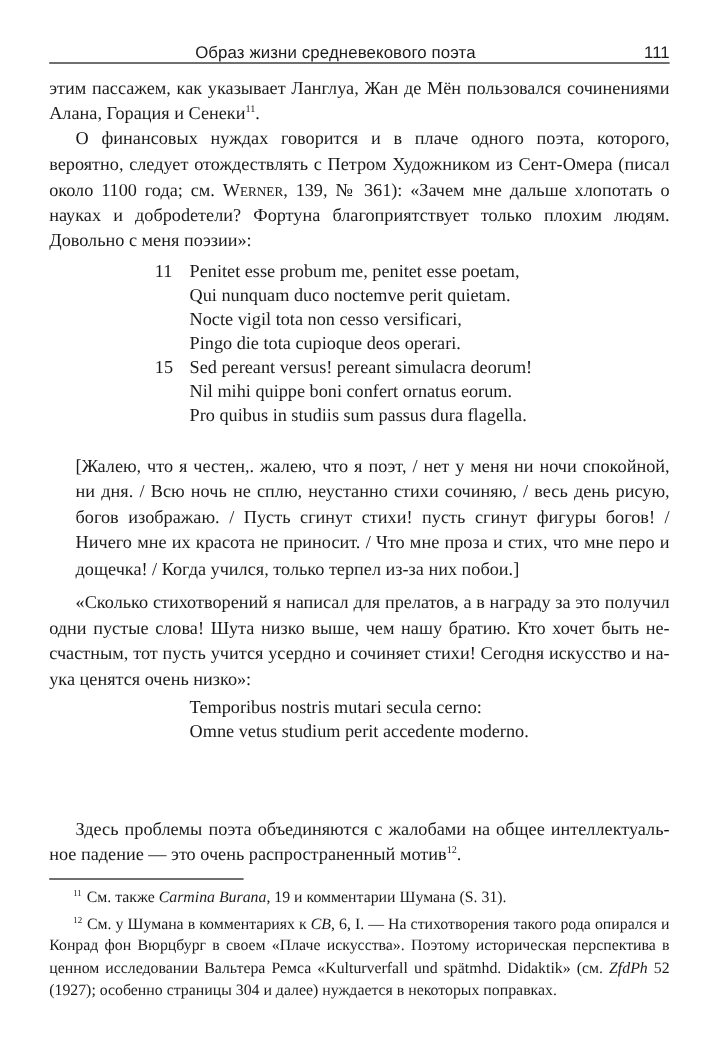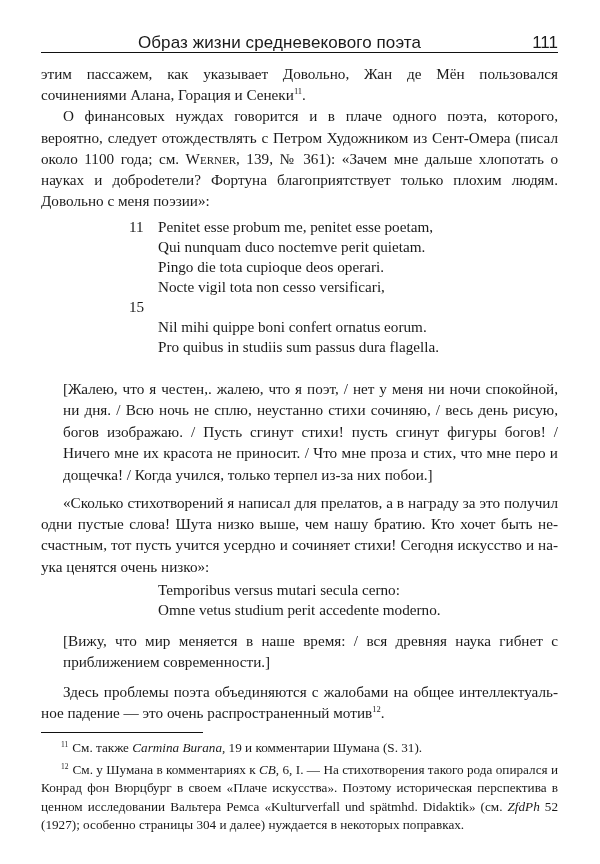--- a/index.html
+++ b/index.html
@@ -22,21 +22,21 @@
       width: 517px;
       height: 864px;
     }
     .running-head {
       position: absolute;
       top: 34px;
       left: 0;
       width: 517px;
       height: 18px;
       font-family: "Liberation Sans", "DejaVu Sans", sans-serif;
-      font-size: 17px;
+      font-size: 14px;
       line-height: 18px;
     }
     .running-head .title {
       position: absolute;
       left: 0;
       right: 40px;
       text-align: center;
       letter-spacing: 0.1px;
     }
     .running-head .folio {
@@ -130,46 +130,45 @@
 
 <div class="page">
 
   <div class="running-head">
     <span class="title">Образ жизни средневекового поэта</span>
     <span class="folio">111</span>
   </div>
   <div class="head-rule"></div>
 
   <div class="text" style="top:63px;">
-    <p><span>этим пассажем, как указывает Довольно, Жан де Мён пользовался сочинениями Алана, Горация и Сенеки</span><sup>11</sup><span>.</span></p>
+    <p><span>этим пассажем, как указывает Ланглуа, Жан де Мён пользовался сочинениями Алана, Горация и Сенеки</span><sup>11</sup><span>.</span></p>
     <p class="indent"><span>О финансовых нуждах говорится и в плаче одного поэта, которого, вероятно, следует отождествлять с Петром Художником из Сент-Омера (писал около 1100 года; см. </span><span class="smallcaps">Werner</span><span>, 139, № 361): «Зачем мне дальше хлопотать о науках и добро­dетели? Фортуна благоприятствует только плохим людям. Довольно с меня поэзии»:</span></p>
   </div>
 
   <div class="verse" style="left:117px; top:217px;">
     <div class="line"><span class="num">11</span><span>Penitet esse probum me, penitet esse poetam,</span></div>
     <div class="line"><span class="num"></span><span>Qui nunquam duco noctemve perit quietam.</span></div>
+    <div class="line"><span class="num"></span><span>Nocte vigil tota non cesso versificari,</span></div>
     <div class="line"><span class="num"></span><span>Pingo die tota cupioque deos operari.</span></div>
-    <div class="line"><span class="num"></span><span>Nocte vigil tota non cesso versificari,</span></div>
-    <div class="line"><span class="num">15</span></div>
+    <div class="line"><span class="num">15</span><span>Sed pereant versus! pereant simulacra deorum!</span></div>
     <div class="line"><span class="num"></span><span>Nil mihi quippe boni confert ornatus eorum.</span></div>
     <div class="line"><span class="num"></span><span>Pro quibus in studiis sum passus dura flagella.</span></div>
   </div>
 
   <div class="translation" style="top:378px;">[Жалею, что я честен,. жалею, что я поэт, / нет у меня ни ночи спокойной, ни дня. / Всю ночь не сплю, неустанно стихи сочиняю, / весь день рисую, бо­гов изображаю. / Пусть сгинут стихи! пусть сгинут фигуры богов! / Ничего мне их красота не приносит. / Что мне проза и стих, что мне перо и дощечка! / Когда учился, только терпел из-за них побои.]</div>
 
   <div class="text" style="top:492px;">
     <p class="indent">«Сколько стихотворений я написал для прелатов, а в награду за это полу­чил одни пустые слова! Шута низко выше, чем нашу братию. Кто хочет быть не­счастным, тот пусть учится усердно и сочиняет стихи! Сегодня искусство и на­ука ценятся очень низко»:</p>
   </div>
 
   <div class="verse" style="left:117px; top:580px;">
-    <div class="line">Temporibus versus mutari secula cerno:</div>
+    <div class="line">Temporibus nostris mutari secula cerno:</div>
     <div class="line">Omne vetus studium perit accedente moderno.</div>
   </div>
 
-  <div class="translation" style="top:630px;">[Вижу, что мир меняется в наше время: / вся древняя наука гибнет с прибли­жением современности.]</div>
 
   <div class="text" style="top:681px;">
     <p class="indent"><span>Здесь проблемы поэта объединяются с жалобами на общее интеллектуаль­ное падение — это очень распространенный мотив</span><sup>12</sup><span>.</span></p>
   </div>
 
   <div class="footnote-rule"></div>
 
   <div class="footnotes">
     <p><sup>11</sup><span>См. также </span><em>Carmina Burana</em><span>, 19 и комментарии Шумана (S. 31).</span></p>
     <p><sup>12</sup><span>См. у Шумана в комментариях к </span><em>CB</em><span>, 6, I. — На стихотворения такого рода опирался и Конрад фон Вюрцбург в своем «Плаче искусства». Поэтому историческая перспектива в ценном исследовании Вальтера Ремса «Kulturverfall und spätmhd. Didaktik» (см. </span><em>ZfdPh</em><span> 52 (1927); особенно страницы 304 и далее) нуждается в некоторых поправках.</span></p>

